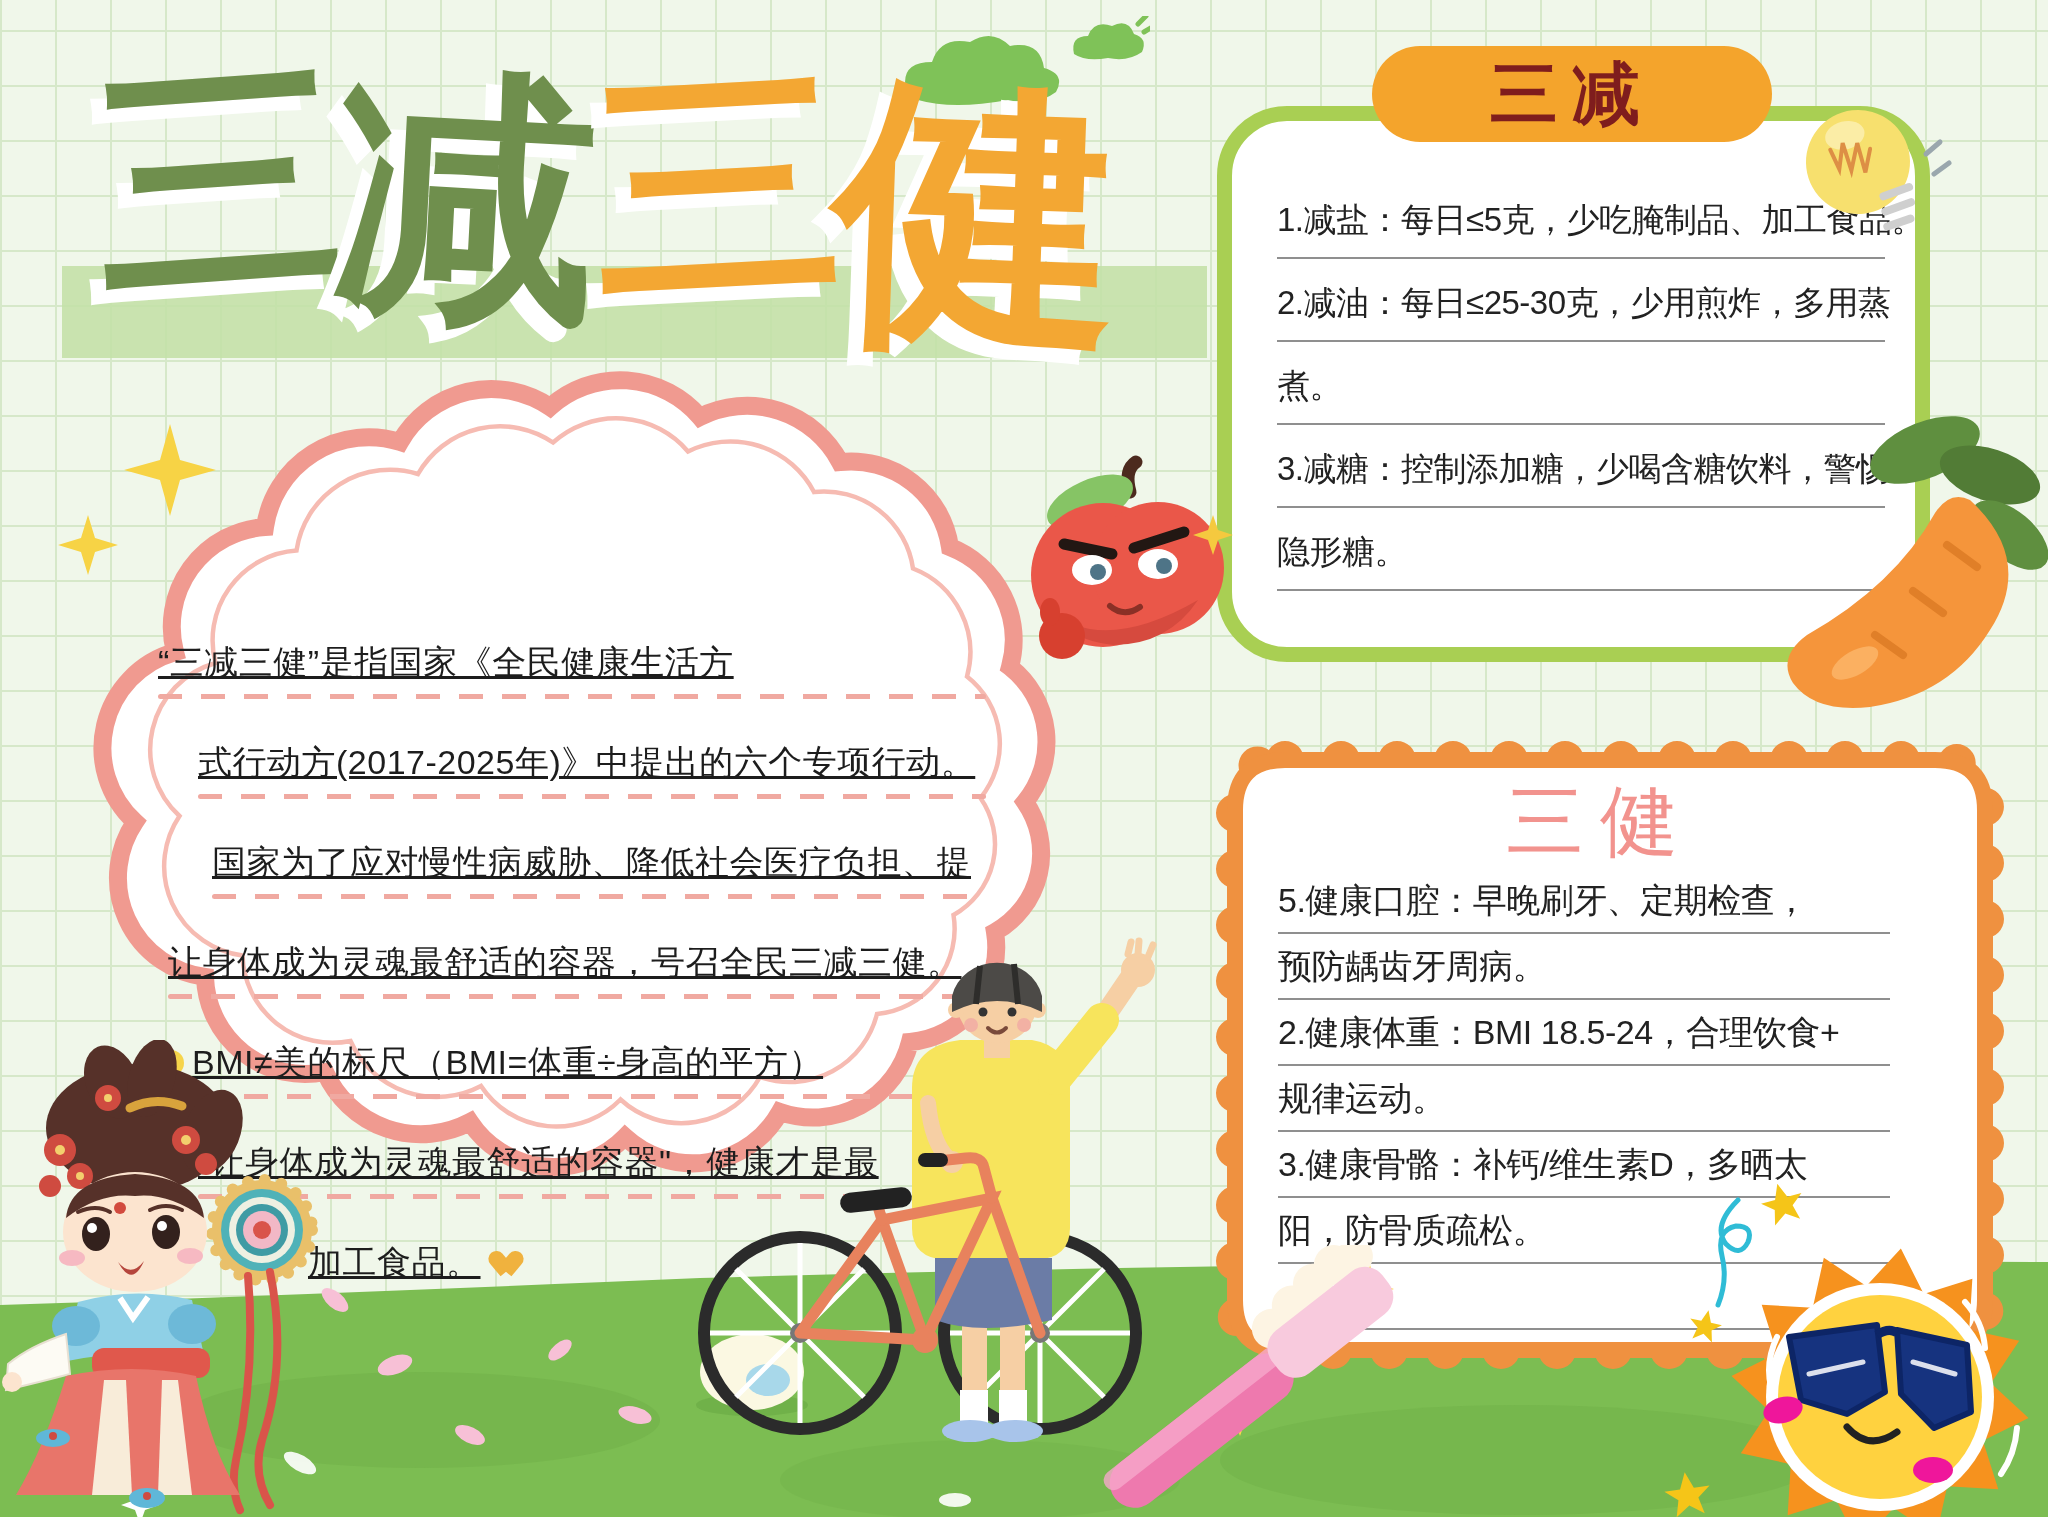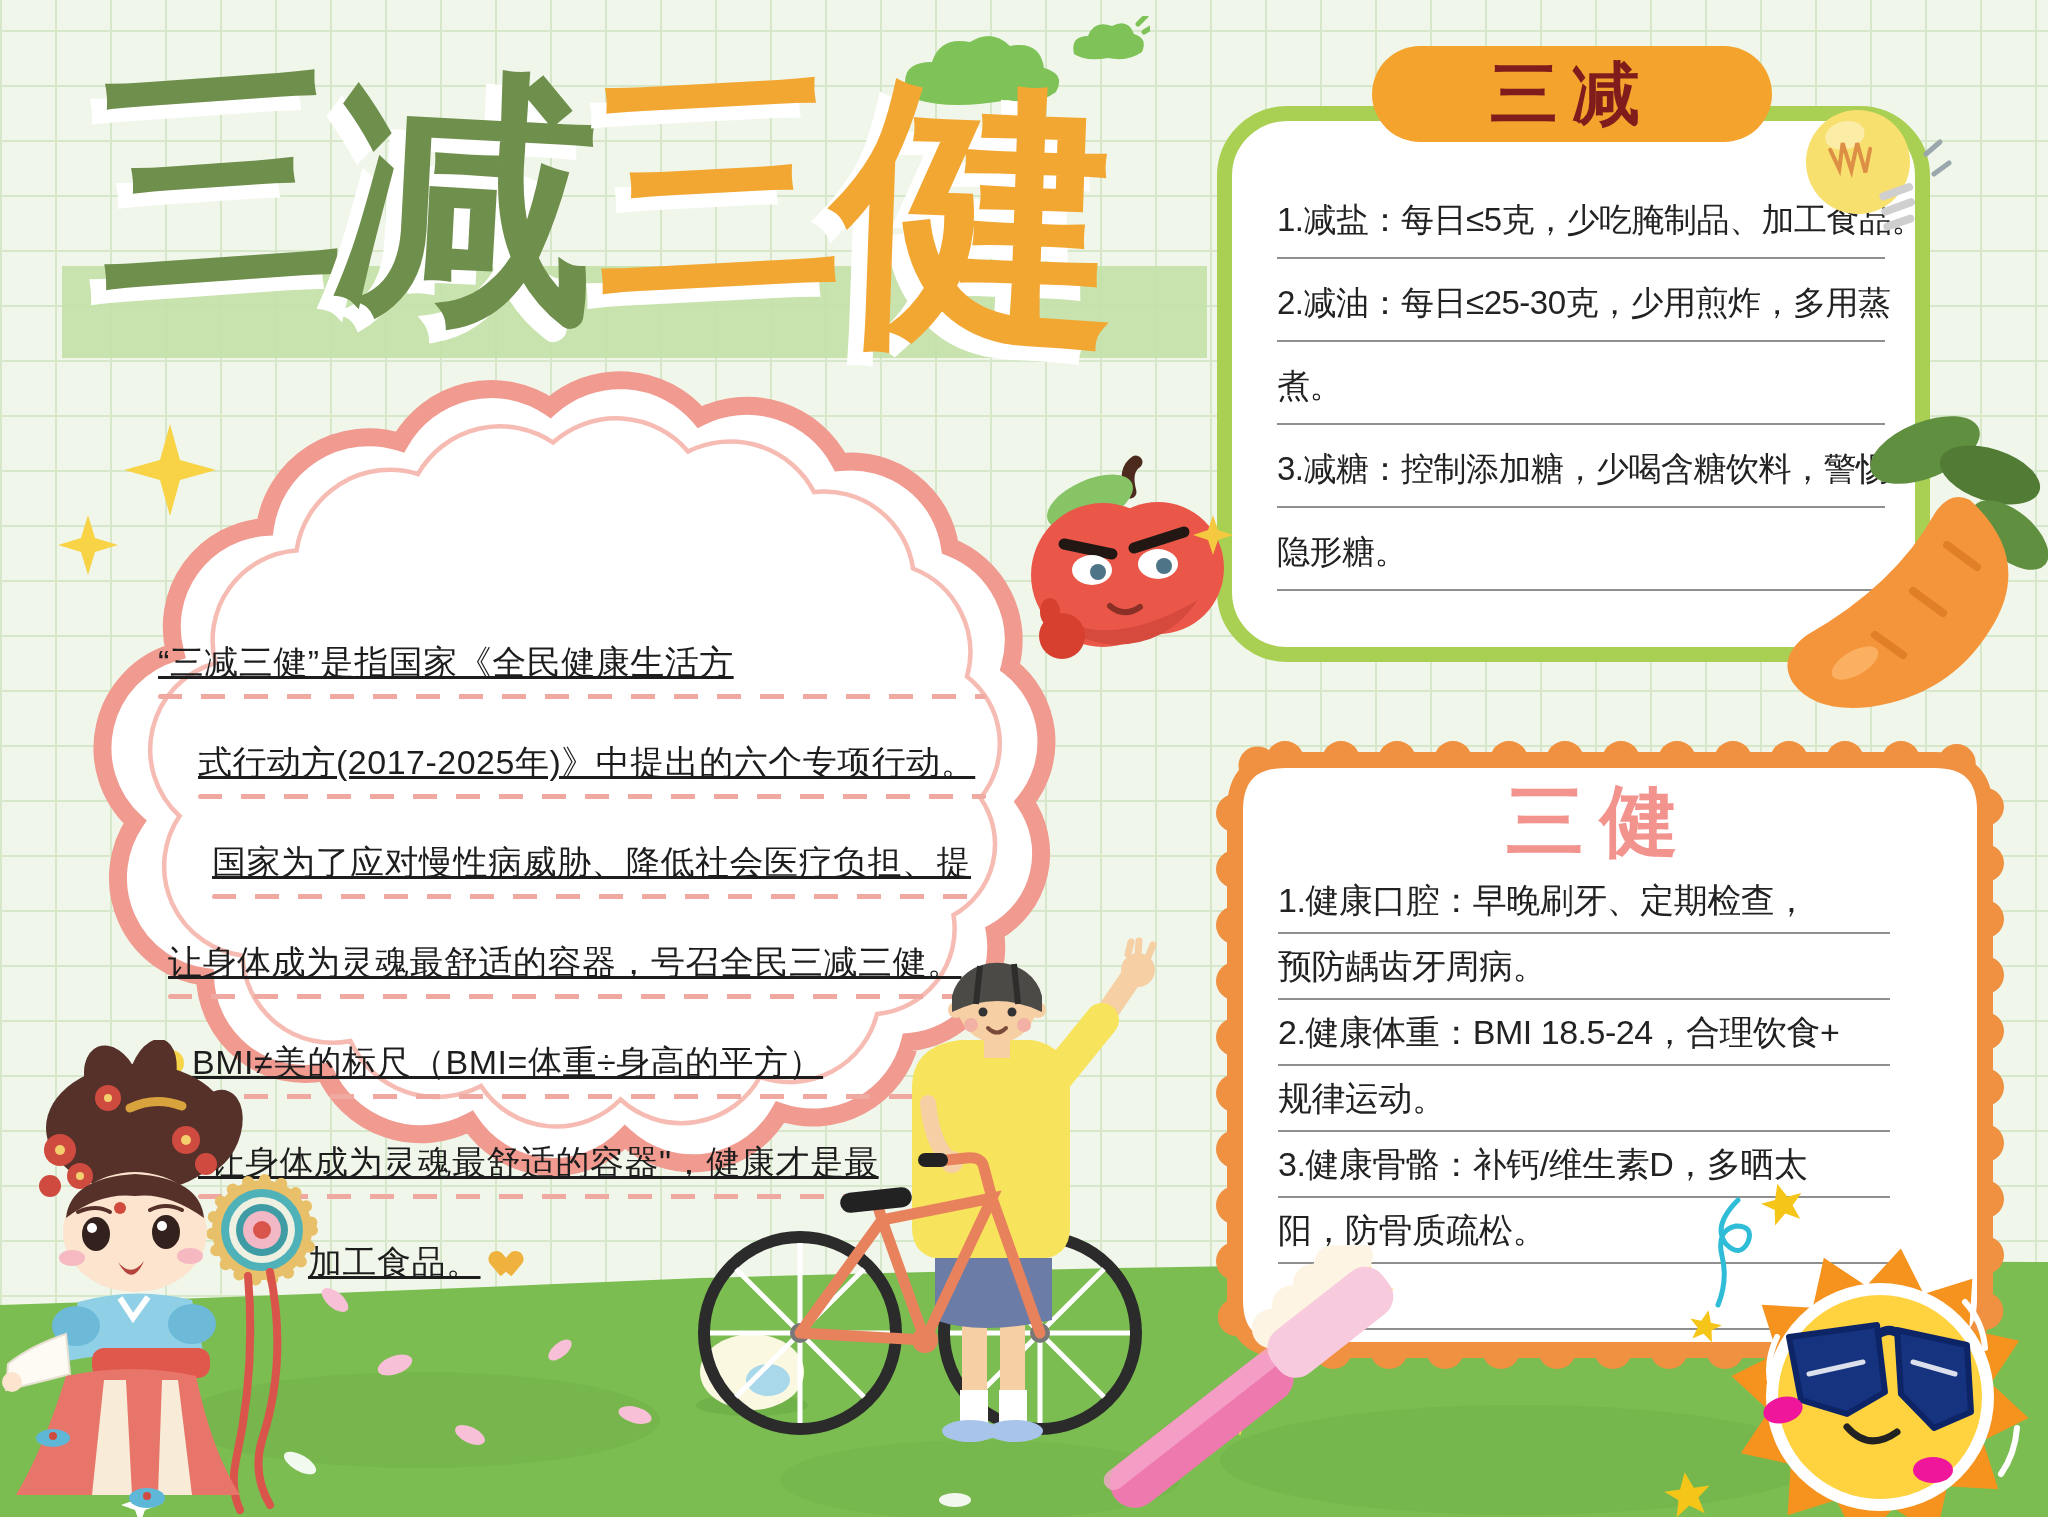--- a/index.html
+++ b/index.html
@@ -24,21 +24,21 @@
   
   .rbox{left:1217px;top:106px;width:713px;height:556px;background:#fff;border:15px solid #a9cf53;
     border-radius:70px;box-sizing:border-box;z-index:2;}
   .rtab{left:1372px;top:46px;width:400px;height:96px;background:#f4a42c;border-radius:48px;z-index:3;
     display:flex;align-items:center;justify-content:center;color:#7f1d1d;font-size:68px;font-weight:800;letter-spacing:14px;}
   .rlist{left:1277px;top:176px;width:608px;z-index:3;}
   .rbox-row{height:83px;border-bottom:2.5px solid #8f8f8f;font-size:33px;color:#222;
     display:flex;align-items:flex-end;padding-bottom:14px;box-sizing:border-box;white-space:nowrap;letter-spacing:-.5px;}
   
   .hwrap{left:1195px;top:700px;width:830px;height:710px;z-index:2;}
-  .htitle{left:1255px;top:770px;width:690px;text-align:center;color:#f2938e;font-size:78px;font-weight:700;letter-spacing:16px;z-index:3;}
+  .htitle{left:1255px;top:770px;width:690px;text-align:center;color:#f2938e;font-size:78px;font-weight:400;letter-spacing:16px;z-index:3;}
   .hlist{left:1278px;top:868px;width:612px;z-index:3;}
   .hbox-row{height:66px;border-bottom:2.5px solid #8f8f8f;font-size:34px;color:#222;
     display:flex;align-items:flex-end;padding-bottom:8px;box-sizing:border-box;white-space:nowrap;letter-spacing:-.5px;}
   
   .cloudsvg{left:80px;top:322px;z-index:2;}
   .cloudtext{left:150px;top:640px;width:836px;z-index:4;font-size:34px;color:#1d1d1d;text-decoration:underline;}
   .cloud-line{position:relative;height:100px;white-space:nowrap;letter-spacing:.5px;}
   .cloud-line::after{content:'';position:absolute;top:54px;height:5px;right:0;
     background:repeating-linear-gradient(90deg,#f0a9a1 0 24px,transparent 24px 43px);border-radius:3px;}
   .cloud-line:nth-child(1){padding-left:8px;}   .cloud-line:nth-child(1)::after{left:8px;}
@@ -126,21 +126,21 @@
     </div>
 
   <svg class="abs hwrap" viewBox="0 0 830 710">
     <path d="M90,60 H740 Q790,60 790,110 V600 Q790,650 740,650 H90 Q40,650 40,600 V110 Q40,60 90,60 Z" fill="#ffffff" stroke="#ef9140" stroke-width="38" stroke-dasharray="0 56" stroke-linecap="round"></path>
     <path d="M90,60 H740 Q790,60 790,110 V600 Q790,650 740,650 H90 Q40,650 40,600 V110 Q40,60 90,60 Z" fill="#ffffff" stroke="#ef9140" stroke-width="16"></path>
     <rect x="58" y="78" width="714" height="554" rx="40" fill="#ffffff"></rect>
   </svg>
   <div class="abs htitle">三健</div>
   <div class="abs hlist">
       <div class="hbox-row">
-        <span>1.健康口腔：早晚刷牙、定期检查，</span>
+        <span>5.健康口腔：早晚刷牙、定期检查，</span>
       </div>
       <div class="hbox-row">
         <span>预防龋齿牙周病。</span>
       </div>
       <div class="hbox-row">
         <span>2.健康体重：BMI 18.5-24，合理饮食+</span>
       </div>
       <div class="hbox-row">
         <span>规律运动。</span>
       </div>

